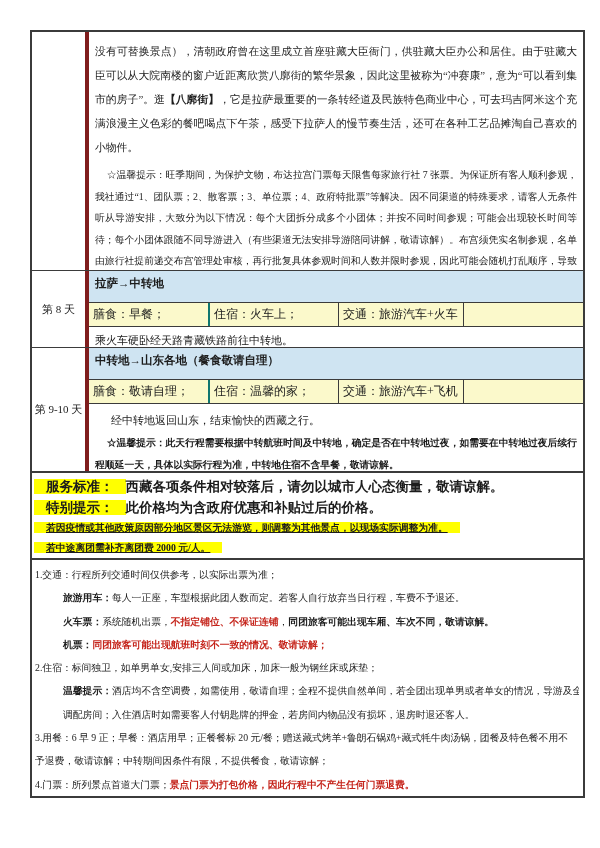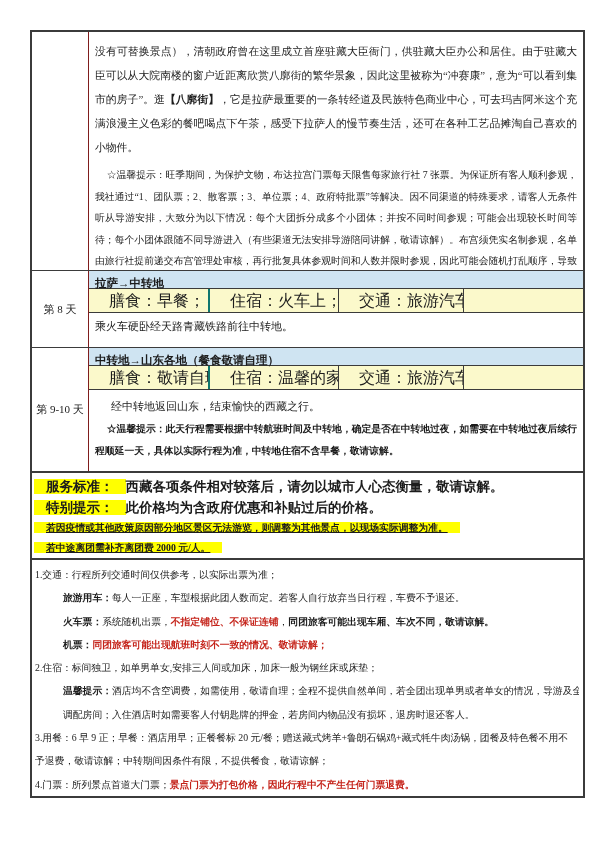--- a/index.html
+++ b/index.html
@@ -2,37 +2,37 @@
 <html lang="zh"><head>
 <meta charset="utf-8">
 <style>
   html,body{margin:0;padding:0;background:#e8e8e8;}
   .page{position:relative;width:600px;height:848px;background:#ffffff;margin:0 auto;
         font-family:"Liberation Serif","DejaVu Serif",serif;color:#1c1c1c;overflow:hidden;}
   .tbl{position:absolute;left:30px;top:30px;width:555px;border:2px solid #3b3b3b;box-sizing:border-box;}
   .row{display:flex;box-sizing:border-box;}
   .row + .row{border-top:1px solid #3b3b3b;}
   .row.heavy-top{border-top:2px solid #3b3b3b;}
-  .daycol{width:57px;flex:0 0 57px;border-right:1px solid #7f1d1d;box-sizing:border-box;
+  .daycol{width:57px;flex:0 0 57px;border-right:4px solid #7f1d1d;box-sizing:border-box;
           display:flex;align-items:center;justify-content:center;font-size:11px;}
   .content{flex:1;box-sizing:border-box;min-width:0;}
 
   
   .row-intro{height:238px;}
   .intro-content{padding:7px 6px 16px 6px;overflow:hidden;}
   .para{margin:0 0 5px 0;font-size:10.8px;line-height:24px;text-align:justify;}
   .intro-hint{margin:0;font-size:9.8px;line-height:21.5px;text-align:justify;text-indent:1.2em;}
 
   
   .row-day8{height:77px;}
   .row-day9{height:124px;}
-  .route{height:18px;line-height:25px;background:#cfe4f2;border-bottom:1px solid #3b3b3b;
+  .route{height:32px;line-height:25px;background:#cfe4f2;border-bottom:1px solid #3b3b3b;
          padding-left:6px;font-size:11.5px;font-weight:bold;box-sizing:border-box;}
   .mst{display:flex;height:24px;border-bottom:1px solid #3b3b3b;background:#fbf9cb;box-sizing:border-box;}
-  .mst .cell{box-sizing:border-box;padding-left:20px;font-size:16px;line-height:23px;overflow:hidden;white-space:nowrap;}
+  .mst .cell{box-sizing:border-box;padding-left:4px;font-size:12px;line-height:23px;overflow:hidden;white-space:nowrap;}
   .mst .c1{flex:0 0 119px;}
   .mst .c2{flex:0 0 130px;border-left:2px solid #0f766e;}
   .mst .c3{flex:0 0 125px;border-left:1px solid #3b3b3b;}
   .mst .c4{flex:1;border-left:1px solid #3b3b3b;}
   .mst .lbl{font-weight:normal;}
   .desc8{font-size:11px;line-height:27px;padding-left:6px;}
   .day9-body{padding:5px 6px 0 6px;}
   .desc9{font-size:11px;line-height:23px;text-indent:16px;}
   .day9-hint{font-size:9.8px;line-height:22px;font-weight:bold;text-align:justify;text-indent:1.2em;margin:0;}
 

